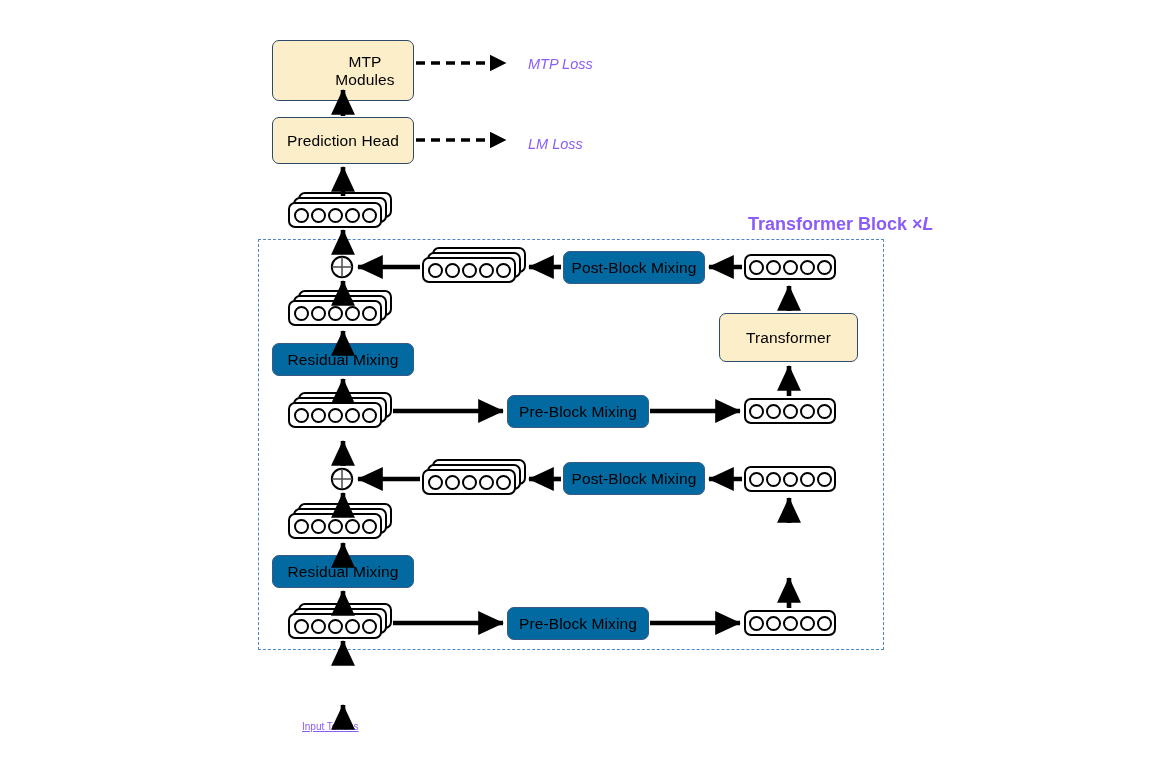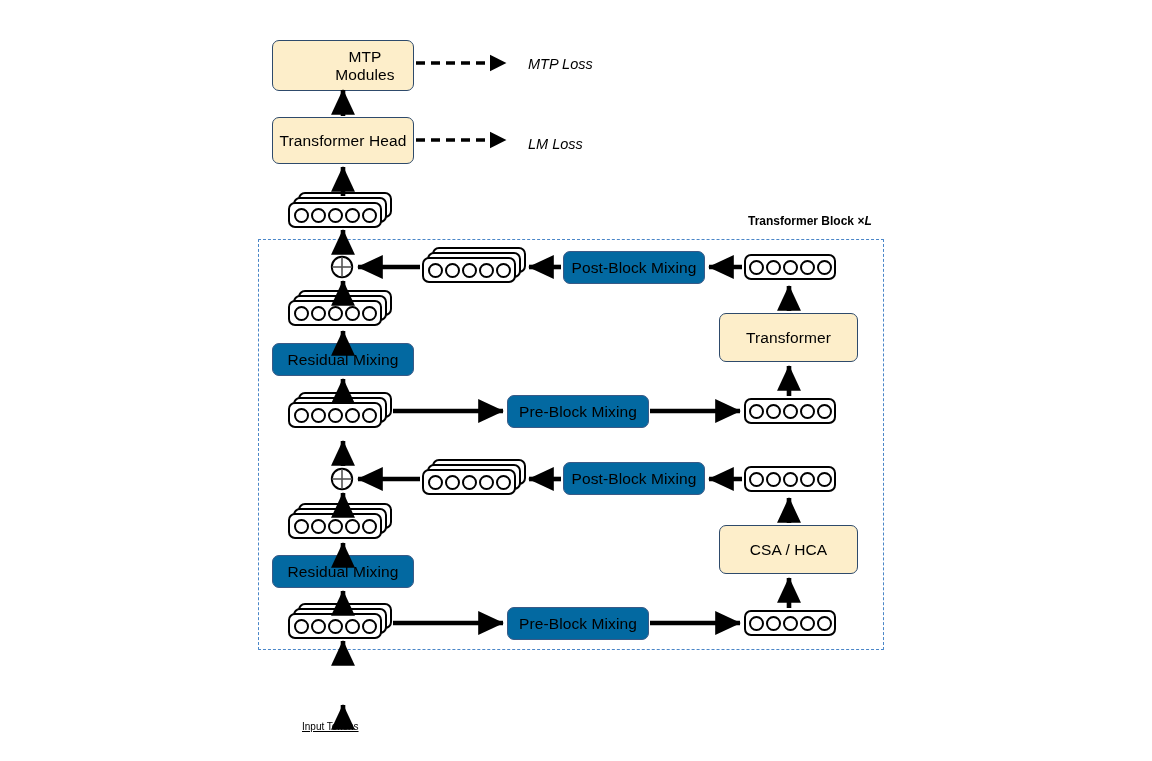--- a/index.html
+++ b/index.html
@@ -45,25 +45,25 @@
   .box.grey {
     background: #0369a1;
     border: 1.4px solid #3a5a86;
   }
 
   
   .label {
     position: absolute;
     font-size: 14px;
     white-space: nowrap;
-    color: #000000;
+    color: #8b5cf6;
   }
   .label.italic { font-style: italic; font-size: 14.5px; }
   .label.small  { font-size: 10px; text-decoration: underline; }
-  .label.bold   { font-weight: bold; font-size: 12px; }
+  .label.bold   { font-weight: bold; font-size: 18px; }
 
   
   .dashed-region {
     position: absolute;
     box-sizing: border-box;
     border: 1.7px dashed #4a86c8;
     background: transparent;
     border-radius: 1px;
   }
 
@@ -106,26 +106,26 @@
 </style>
 </head>
 <body>
 
 <div id="canvas">
 
   <div class="dashed-region" style="left:258px; top:239px; width:626px; height:411px;"></div>
 
   <div class="label bold" style="left:748px; top:214px;"><span>Transformer Block </span><span>×</span><span style="font-style:italic;">L</span></div>
 
-  <div class="node box yellow" style="left:272px; top:40px; width:142px; height:51px;padding-left:44px;">
+  <div class="node box yellow" style="left:272px; top:40px; width:142px; height:61px;padding-left:44px;">
     <span>MTP Modules</span>
   </div>
 
   <div class="node box yellow" style="left:272px; top:117px; width:142px; height:47px;">
-    <span>Transformer Head</span>
+    <span>Prediction Head</span>
   </div>
 
   <div class="node box grey" style="left:563px; top:251px; width:142px; height:33px;">
     <span>Post-Block Mixing</span>
   </div>
 
   <div class="node box yellow" style="left:719px; top:313px; width:139px; height:49px;">
     <span>Transformer</span>
   </div>
 
@@ -134,23 +134,20 @@
   </div>
 
   <div class="node box grey" style="left:507px; top:395px; width:142px; height:33px;">
     <span>Pre-Block Mixing</span>
   </div>
 
   <div class="node box grey" style="left:563px; top:462px; width:142px; height:33px;">
     <span>Post-Block Mixing</span>
   </div>
 
-  <div class="node box yellow" style="left:719px; top:525px; width:139px; height:49px;">
-    <span>CSA / HCA</span>
-  </div>
 
   <div class="node box grey" style="left:272px; top:555px; width:142px; height:33px;">
     <span>Residual Mixing</span>
   </div>
 
   <div class="node box grey" style="left:507px; top:607px; width:142px; height:33px;">
     <span>Pre-Block Mixing</span>
   </div>
 
 

